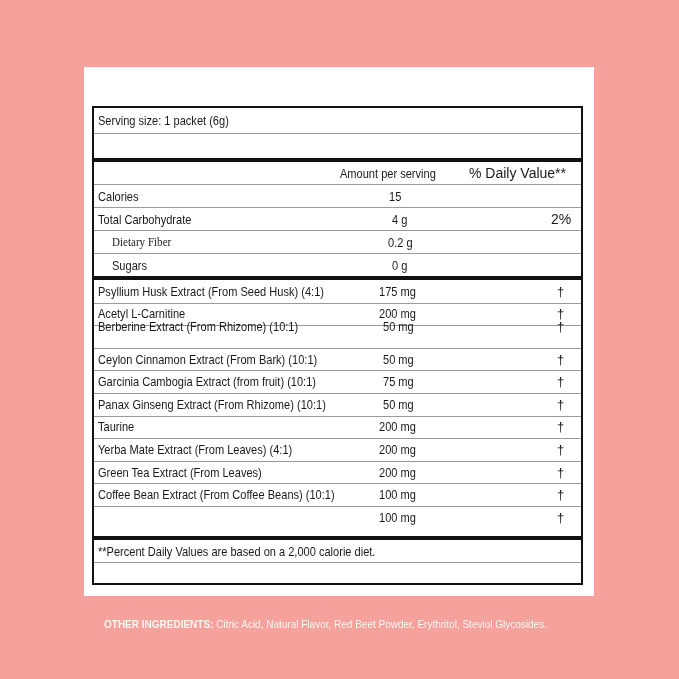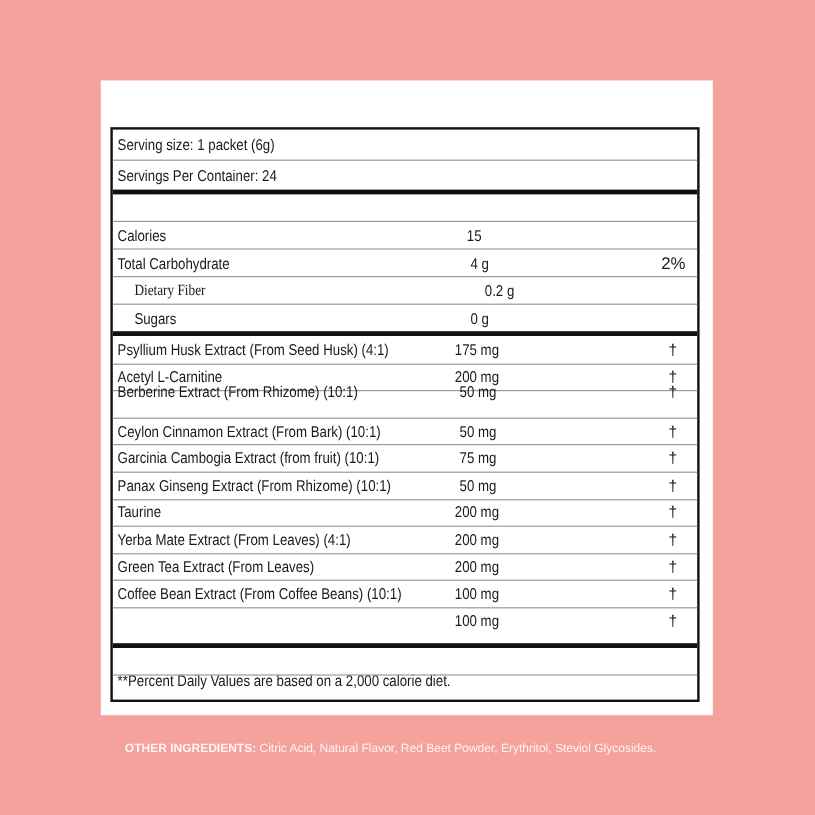--- a/index.html
+++ b/index.html
@@ -42,41 +42,42 @@
 <body>
 
 <div class="card">
 
   <div class="box">
 
     <div class="row" style="top:0;height:25px;padding-left:20px;">
       <span class="cell-name"><span class="narrow">Serving size: 1 packet (6g)</span></span>
     </div>
     <div class="hl" style="top:25px;"></div>
-    <div class="row" style="top:26px;height:24px;">
-      <span class="cell-name"><span class="narrow">Servings Per Container: 24</span></span>
-    </div>
     <div class="hthick" style="top:50px;"></div>
 
+    <div class="row" style="top:54px;height:22px;">
+      <span class="cell-amt" style="left:246px;"><span class="narrow">Amount per serving</span></span>
+      <span class="cell-dv" style="left:375px;font-size:14px;">% Daily Value**</span>
+    </div>
     <div class="hl" style="top:76px;"></div>
 
     <div class="row" style="top:77px;height:22px;">
       <span class="cell-name"><span class="narrow">Calories</span></span>
       <span class="cell-amt" style="left:295px;"><span class="narrow">15</span></span>
     </div>
     <div class="hl" style="top:99px;"></div>
     <div class="row" style="top:100px;height:22px;">
       <span class="cell-name"><span class="narrow">Total Carbohydrate</span></span>
       <span class="cell-amt" style="left:298px;"><span class="narrow">4 g</span></span>
       <span class="cell-dv" style="left:457px;font-size:14px;">2%</span>
     </div>
     <div class="hl" style="top:122px;"></div>
     <div class="row" style="top:123px;height:22px;">
       <span class="cell-name" style="left:18px;font-family:Liberation Serif, serif;"><span class="narrow">Dietary Fiber</span></span>
-      <span class="cell-amt" style="left:310px;text-align:right;"><span class="narrow">0.2 g</span></span>
+      <span class="cell-amt" style="left:294px;text-align:right;"><span class="narrow">0.2 g</span></span>
     </div>
     <div class="hl" style="top:145px;"></div>
     <div class="row" style="top:146px;height:22px;">
       <span class="cell-name" style="left:18px;"><span class="narrow">Sugars</span></span>
       <span class="cell-amt" style="left:298px;"><span class="narrow">0 g</span></span>
     </div>
     <div class="hthick" style="top:168px;"></div>
 
     <div id="ingredients">
         <div class="row" style="top: 172px; height: 22.6px;">
@@ -139,21 +140,21 @@
           <span class="cell-dv" style="left:463px;">†</span>
         </div>
         <div class="hl" style="top: 398px;"></div>
         <div class="row" style="top: 398px; height: 22.6px;">
           <span class="cell-amt" style="left:285px;"><span class="narrow">100 mg</span></span>
           <span class="cell-dv" style="left:463px;">†</span>
         </div>
       </div>
 
     <div class="hthick" style="top:428px;"></div>
-    <div class="row" style="top:448px;height:22px;">
+    <div class="row" style="top:432px;height:22px;">
       <span class="cell-name"><span class="narrow">**Percent Daily Values are based on a 2,000 calorie diet.</span></span>
     </div>
     <div class="hl" style="top:454px;"></div>
   </div>
 </div>
 
 <div class="other">
   <b>OTHER INGREDIENTS:</b><span> Citric Acid, Natural Flavor, Red Beet Powder, Erythritol, Steviol Glycosides.</span>
 </div>
 

